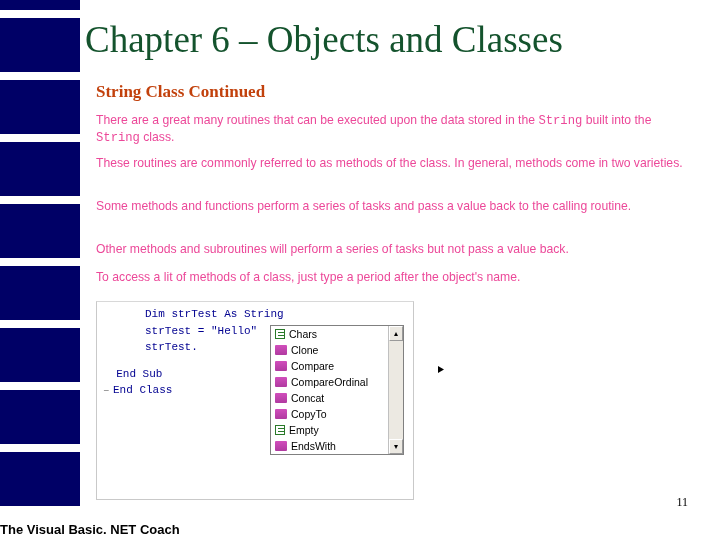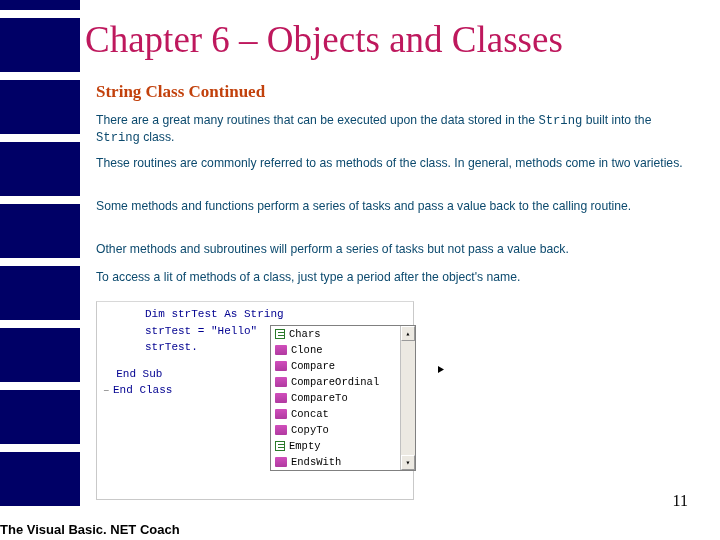--- a/index.html
+++ b/index.html
@@ -1,44 +1,44 @@
 <!DOCTYPE html>
 <html><head>
 <meta charset="utf-8">
 <style>
   * { box-sizing: border-box; margin: 0; padding: 0; }
   html, body { width: 720px; height: 540px; background: #fff; font-family: Arial, Helvetica, sans-serif; }
   .slide { position: relative; width: 720px; height: 540px; }
   .sidebar { position: absolute; left: 0; top: 0; width: 80px; height: 540px; }
   .stripe { width: 80px; background: #000066; }
   .gap { width: 80px; background: #fff; }
-  .title { position: absolute; left: 85px; top: 18px; font-family: "Times New Roman", serif; font-size: 37px; color: #be185d; }
+  .title { position: absolute; left: 85px; top: 18px; font-family: "Times New Roman", serif; font-size: 37px; color: #14532d; }
   .subtitle { position: absolute; left: 96px; top: 82px; font-family: "Times New Roman", serif; font-weight: bold; font-size: 17px; color: #c2410c; }
-  .para { position: absolute; left: 96px; right: 28px; font-size: 12.2px; color: #0c4a6e; line-height: 1.32; }
+  .para { position: absolute; left: 96px; right: 28px; font-size: 12.2px; color: #ec4899; line-height: 1.32; }
   .mono { font-family: "Courier New", monospace; }
   .code-fig { position: absolute; left: 96px; top: 301px; width: 318px; }
   .fig-border { border: 1px solid #c9c9c9; border-top: 1px solid #d8d8d8; padding: 4px 0 0 0; background: #fff; font-family: "Courier New", monospace; font-size: 11px; color: #000090; }
   .fig-line { padding-left: 48px; line-height: 1.5; white-space: pre; }
   .fig-end { padding-left: 6px; line-height: 1.5; white-space: pre; color: #000090; }
   .fig-dash { color: #808080; display: inline-block; width: 10px; }
-  .intelli { position: absolute; left: 174px; top: 24px; width: 146px; border: 1px solid #808080; background: #ece9e2; font-family: Liberation Mono, monospace; font-size: 10.5px; }
+  .intelli { position: absolute; left: 174px; top: 24px; width: 134px; border: 1px solid #808080; background: #ece9e2; font-family: Liberation Sans, sans-serif; font-size: 10.5px; }
   .intelli-inner { display: flex; }
   .intelli-list { flex: 1; background: #fff; }
   .intelli-item { padding: 2px 4px 2px 4px; display: flex; align-items: center; gap: 4px; height: 16px; }
   .icon-m { width: 12px; height: 10px; background: linear-gradient(#d14ebc,#b03aa0); border-radius: 1px; flex-shrink:0; }
   .icon-p { width: 10px; height: 10px; border: 1px solid #2a7a2a; position: relative; flex-shrink:0; }
   .icon-p::before, .icon-p::after { content:""; position:absolute; background:#2a7a2a; }
   .icon-p::before { left: 2px; top: 2px; width:6px; height:1px; }
   .icon-p::after  { left: 2px; top: 5px; width:6px; height:1px; }
   .scroll { width: 15px; background: #ece9e2; display: flex; flex-direction: column; border-left:1px solid #c0c0c0; }
   .scroll-btn { height: 15px; background: #ece9e2; border:1px solid #fff; border-right-color:#9a9a9a; border-bottom-color:#9a9a9a; display:flex; align-items:center; justify-content:center; font-size:8px; color:#000; }
   .scroll-track { flex:1; }
   .caret { position: absolute; left: 167px; top: 40px; width: 6px; height: 7px; }
   .caret svg { display:block; }
-  .pagenum { position: absolute; right: 32px; bottom: 30px; font-family: "Times New Roman", serif; font-size: 16px; color: #000; }
+  .pagenum { position: absolute; right: 32px; bottom: 30px; font-family: "Times New Roman", serif; font-size: 12px; color: #000; }
   .footer { position: absolute; left: 0; right: 0; bottom: 3px; font-size: 13px; font-weight: bold; font-family: Arial, sans-serif; color: #000; }
 </style>
 </head>
 <body>
 <div class="slide">
 
   <div class="sidebar">
     <div class="stripe" style="height:10px"></div>
       <div class="gap" style="height:8px"></div>
     <div class="stripe" style="height:54px"></div>
@@ -101,24 +101,20 @@
           <div class="intelli-item">
               <span class="icon-m"></span>
               <span>Compare</span>
             </div>
           <div class="intelli-item">
               <span class="icon-m"></span>
               <span>CompareOrdinal</span>
             </div>
           <div class="intelli-item">
               <span class="icon-m"></span>
-              <span>CompareTo</span>
-            </div>
-          <div class="intelli-item">
-              <span class="icon-m"></span>
               <span>Concat</span>
             </div>
           <div class="intelli-item">
               <span class="icon-m"></span>
               <span>CopyTo</span>
             </div>
           <div class="intelli-item">
               <span class="icon-p"></span>
               <span>Empty</span>
             </div>

